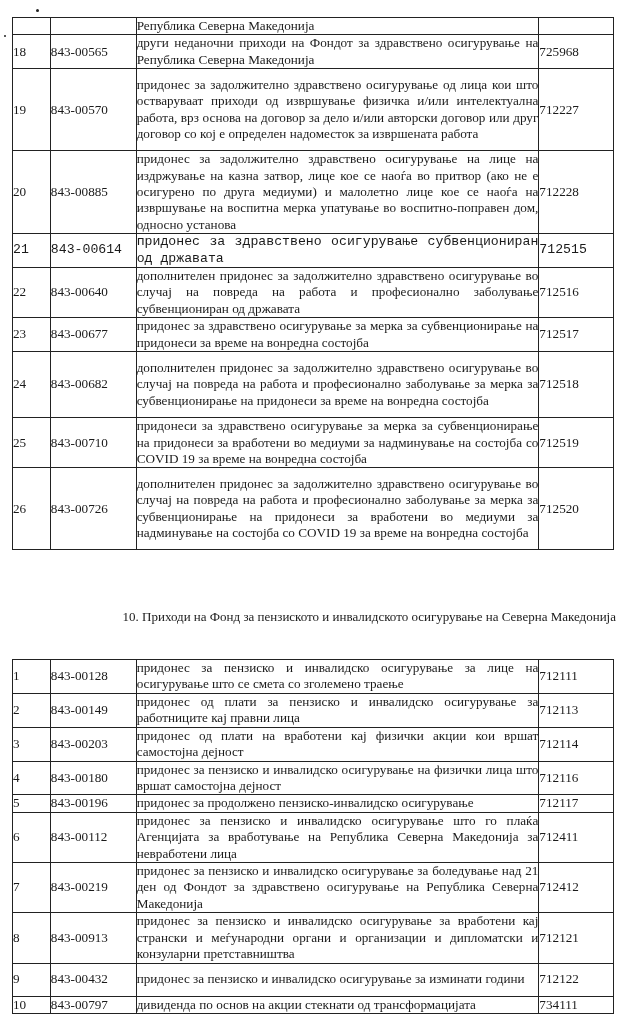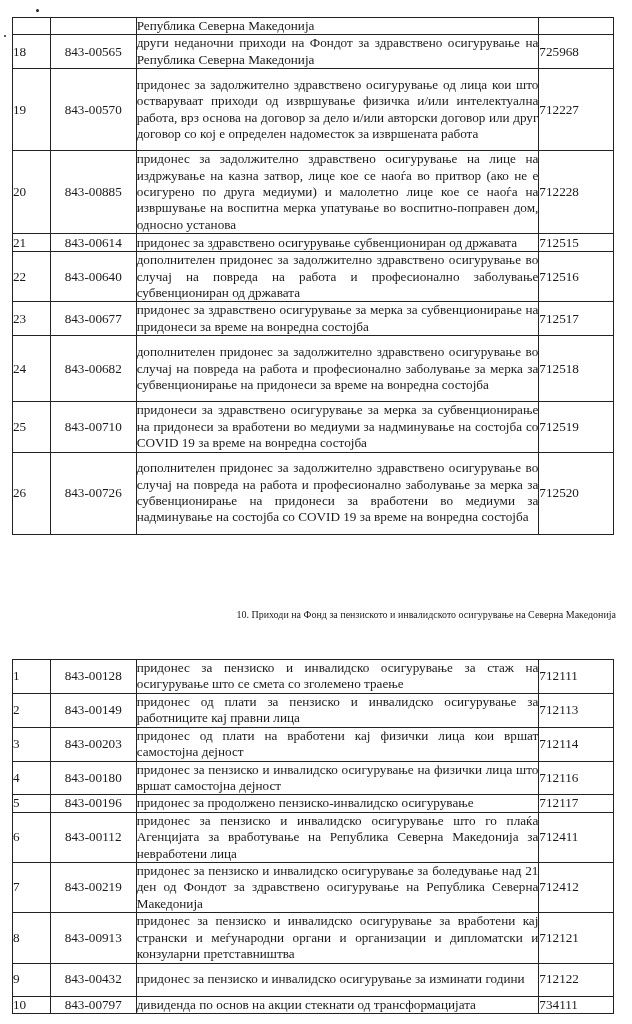--- a/index.html
+++ b/index.html
@@ -2,24 +2,24 @@
 <html><head>
 <meta charset="utf-8">
 <style>
   html, body { margin: 0; padding: 0; background: #ffffff; }
   body { width: 632px; height: 1024px; position: relative; overflow: hidden;
          font-family: "Liberation Serif", "DejaVu Serif", serif; color: #1a1a1a; }
   .speck { position: absolute; width: 3px; height: 3px; background: #222; border-radius: 50%; }
   table.doc { position: absolute; left: 12px; width: 602px; border-collapse: collapse; table-layout: fixed; }
   table.doc td { border: 1.2px solid #222; padding: 0; vertical-align: middle; font-size: 13.2px; line-height: 16.4px; }
   td.num { text-align: left; width: 36px; }
-  td.code { text-align: center; width: 83px; }
+  td.code { text-align: left; width: 83px; }
   td.desc { text-align: justify; padding: 0 10px 0 6px; width: 393px; text-align-last: left; }
   td.acct { width: 72px; }
-  .section-title { position: absolute; left: 0; right: 16px; top: 609px; text-align: right; font-size: 10px; color: #1a1a1a; }
+  .section-title { position: absolute; left: 0; right: 16px; top: 609px; text-align: right; font-size: 13px; color: #1a1a1a; }
 </style>
 </head>
 <body>
 
 <div class="speck" style="left:36px; top:9px;"></div>
 <div class="speck" style="left:4px; top:35px; width:2px; height:2px;"></div>
 
 <table class="doc" id="upper" style="top:17px;">
   <tbody id="upper-body">
       <tr style="height: 17px;">
@@ -39,21 +39,21 @@
         <td class="code">843-00570</td>
         <td class="desc">придонес за задолжително здравствено осигурување од лица кои што остваруваат приходи од извршување физичка и/или интелектуална работа, врз основа на договор за дело и/или авторски договор или друг договор со кој е определен надоместок за извршената работа</td>
         <td class="acct">712227</td>
       </tr>
       <tr style="height: 83px;">
         <td class="num">20</td>
         <td class="code">843-00885</td>
         <td class="desc">придонес за задолжително здравствено осигурување на лице на издржување на казна затвор, лице кое се наоѓа во притвор (ако не е осигурено по друга медиуми) и малолетно лице кое се наоѓа на извршување на воспитна мерка упатување во воспитно-поправен дом, односно установа</td>
         <td class="acct">712228</td>
       </tr>
-      <tr style="height: 18px;">
+      <tr style="height: 18px; font-family: Liberation Mono, monospace;">
         <td class="num">21</td>
         <td class="code">843-00614</td>
         <td class="desc">придонес за здравствено осигурување  субвенциониран од државата</td>
         <td class="acct">712515</td>
       </tr>
       <tr style="height: 48px;">
         <td class="num">22</td>
         <td class="code">843-00640</td>
         <td class="desc">дополнителен придонес за задолжително здравствено осигурување во случај на повреда на работа и професионално заболување субвенциониран од државата</td>
         <td class="acct">712516</td>
@@ -85,33 +85,33 @@
     </tbody>
 </table>
 
 <div class="section-title">10. Приходи на Фонд за пензиското и инвалидското осигурување на Северна Македонија</div>
 
 <table class="doc" id="lower" style="top:659px;">
   <tbody id="lower-body">
       <tr style="height: 33px;">
         <td class="num">1</td>
         <td class="code">843-00128</td>
-        <td class="desc">придонес за пензиско и инвалидско осигурување за стаж на осигурување што се смета со зголемено траење</td>
+        <td class="desc">придонес за пензиско и инвалидско осигурување за лице на осигурување што се смета со зголемено траење</td>
         <td class="acct">712111</td>
       </tr>
       <tr style="height: 34px;">
         <td class="num">2</td>
         <td class="code">843-00149</td>
         <td class="desc">придонес од плати за пензиско и инвалидско осигурување за работниците кај правни лица</td>
         <td class="acct">712113</td>
       </tr>
       <tr style="height: 33px;">
         <td class="num">3</td>
         <td class="code">843-00203</td>
-        <td class="desc">придонес од плати на вработени кај физички лица кои вршат самостојна дејност</td>
+        <td class="desc">придонес од плати на вработени кај физички акции кои вршат самостојна дејност</td>
         <td class="acct">712114</td>
       </tr>
       <tr style="height: 33px;">
         <td class="num">4</td>
         <td class="code">843-00180</td>
         <td class="desc">придонес за пензиско и инвалидско осигурување на физички лица што вршат самостојна дејност</td>
         <td class="acct">712116</td>
       </tr>
       <tr style="height: 17px;">
         <td class="num">5</td>

